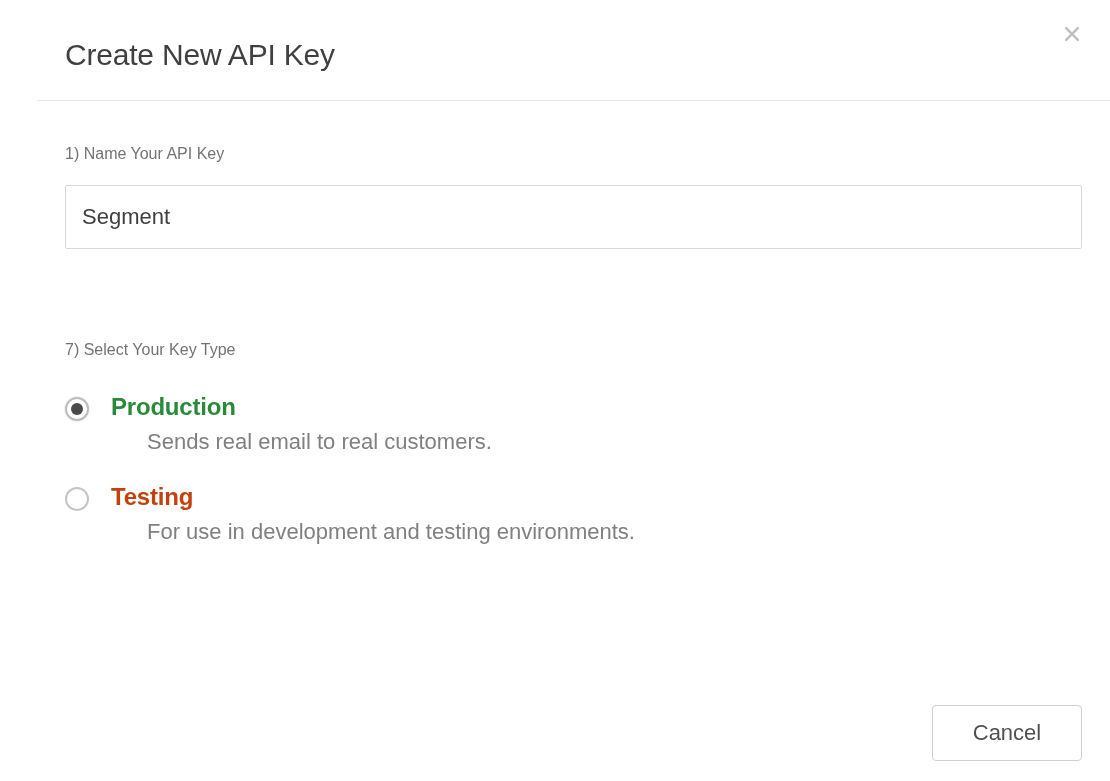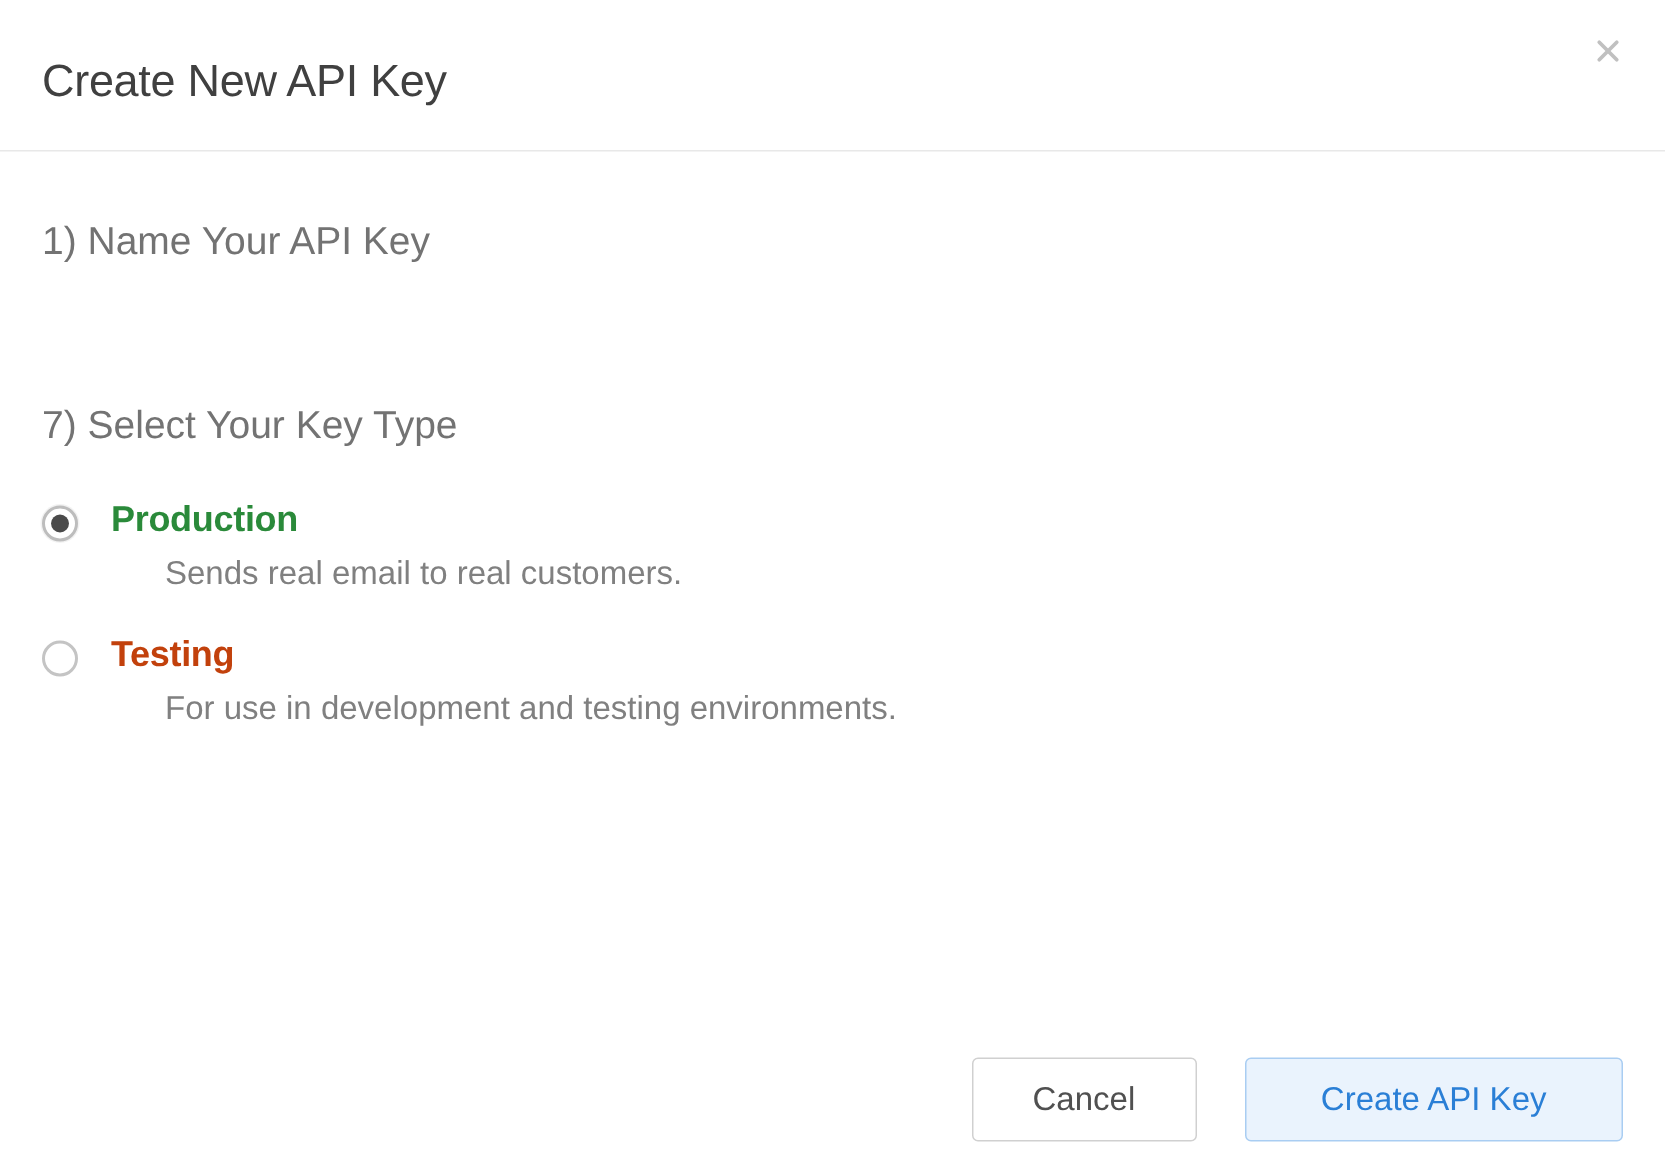--- a/index.html
+++ b/index.html
@@ -11,20 +11,21 @@
       font-family: -apple-system, BlinkMacSystemFont, "Segoe UI", Helvetica, Arial, sans-serif;
       background: #ffffff;
       width: 1110px;
       height: 781px;
       position: relative;
     }
     .modal {
       width: 100%;
       height: 100%;
       background: #fff;
+      padding-left: 37px;
     }
     .modal-header {
       padding: 38px 28px 28px 28px;
       border-bottom: 1px solid #e8e8e8;
       position: relative;
     }
     .modal-title {
       font-size: 30px;
       font-weight: 400;
       color: #404040;
@@ -43,21 +44,21 @@
       justify-content: center;
     }
     .close-btn svg {
       width: 20px;
       height: 20px;
     }
     .modal-body {
       padding: 44px 28px 0 28px;
     }
     .section-label {
-      font-size: 26px;
+      font-size: 16px;
       font-weight: 400;
       color: #737373;
       margin-bottom: 22px;
     }
     .text-input {
       width: 100%;
       border: 1px solid #d9d9d9;
       background: #fff;
       font-size: 22px;
       color: #404040;
@@ -165,20 +166,21 @@
       <svg viewBox="0 0 24 24" fill="none" stroke="currentColor" stroke-width="3" stroke-linecap="round">
         <line x1="5" y1="5" x2="19" y2="19"></line>
         <line x1="19" y1="5" x2="5" y2="19"></line>
       </svg>
     </div>
   </div>
 
   <div class="modal-body">
     <div class="section-1">
       <div class="section-label">1) Name Your API Key</div>
+      <input type="text" class="text-input" value="Segment" style="">
     </div>
 
     <div class="section-2">
       <div class="section-label">7) Select Your Key Type</div>
 
       <div class="radio-group">
 
         <div class="radio-option">
           <div class="radio-circle selected"></div>
           <div class="radio-content">
@@ -194,15 +196,14 @@
             <div class="radio-desc">For use in development and testing environments.</div>
           </div>
         </div>
 
       </div>
     </div>
   </div>
 
   <div class="modal-footer">
     <button class="btn btn-cancel">Cancel</button>
-    <button class="btn btn-primary">Create API Key</button>
   </div>
 </div>
 
 </body></html>

